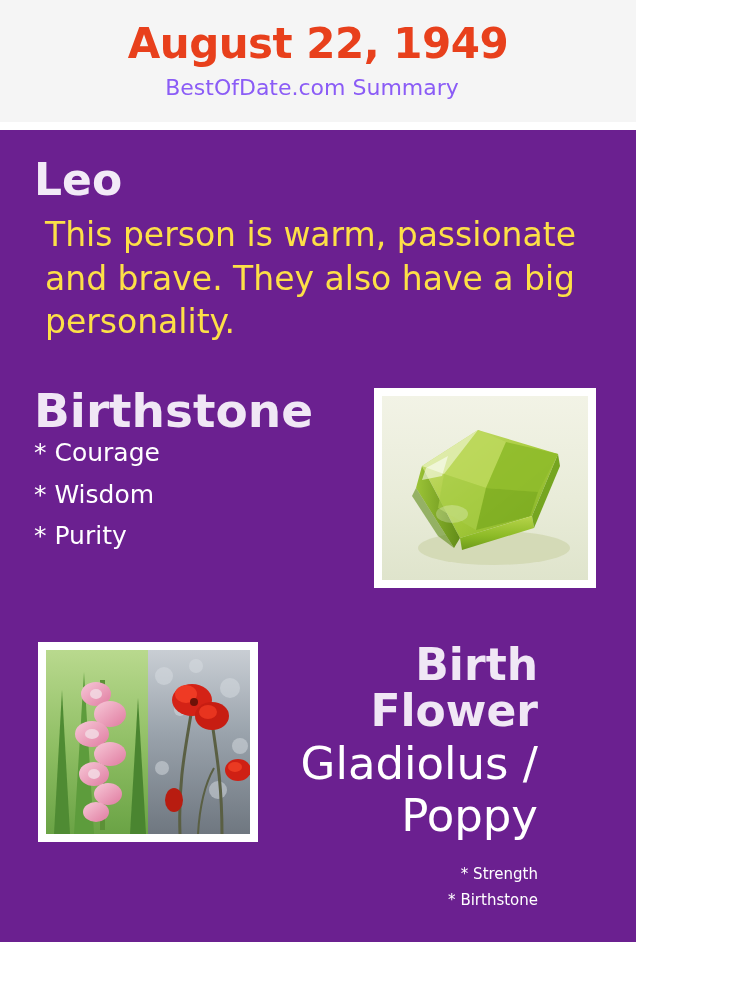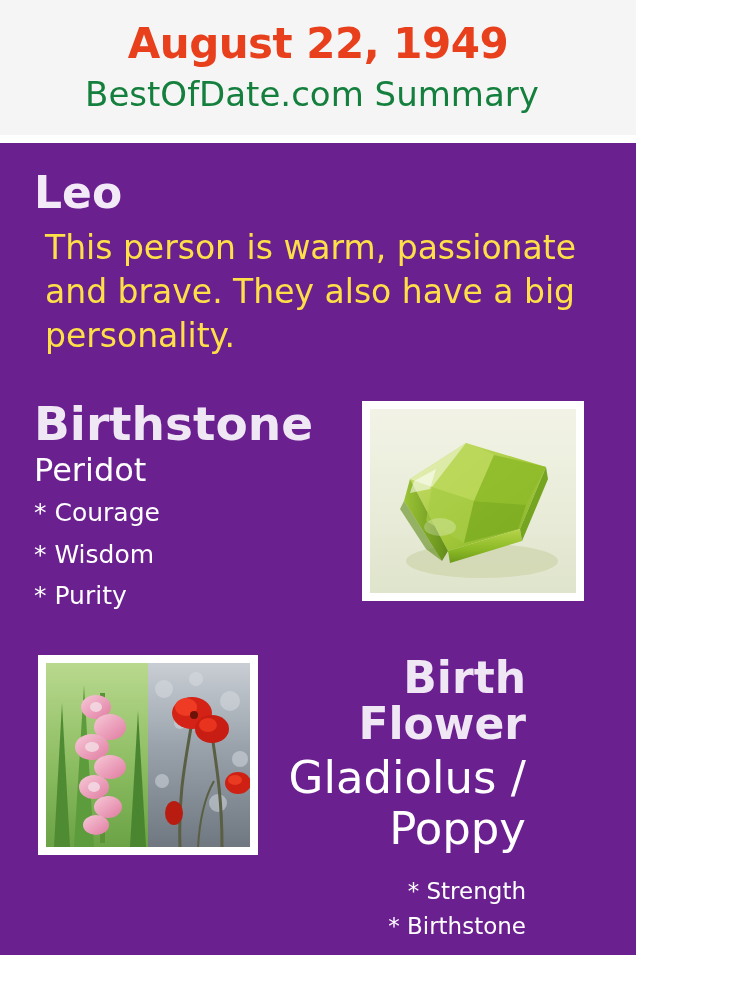--- a/index.html
+++ b/index.html
@@ -29,43 +29,43 @@
   }
   .header-date {
     color: #e8401c;
     font-size: 42px;
     font-weight: bold;
     line-height: 1.05;
     letter-spacing: -0.5px;
     margin: 0 0 10px 0;
   }
   .header-sub {
-    color: #15803d;
-    font-size: 34px;
+    color: #8b5cf6;
+    font-size: 22px;
     line-height: 1.1;
     margin: 0 12px 6px 0;
   }
   .header-note {
     color: #3c4a63;
     font-size: 20px;
     line-height: 1.1;
     margin: 0;
   }
   .divider {
     height: 8px;
     background: #ffffff;
     width: 100%;
   }
   
   .body-panel {
     background: #6b2090;
     width: 100%;
     height: 812px;
     box-sizing: border-box;
-    padding: 28px 44px 0 34px;
+    padding: 28px 32px 0 34px;
     position: relative;
     color: #ffffff;
   }
   .zodiac-name {
     font-size: 44px;
     font-weight: bold;
     color: #f2eaf7;
     margin: 0 0 10px 0;
     line-height: 1.0;
   }
@@ -147,21 +147,21 @@
   }
   .flower-text .section-title {
     font-size: 44px;
   }
   .flower-text .section-value {
     font-size: 45px;
     margin-bottom: 24px;
     text-align: right;
   }
   .flower-text .trait {
-    font-size: 23px;
+    font-size: 15px;
     margin-bottom: 10px;
   }
 </style>
 </head>
 <body>
 
 <div class="page">
 
   <div class="header">
     <div class="header-date">August 22, 1949</div>
@@ -171,21 +171,20 @@
   <div class="divider"></div>
 
   <div class="body-panel">
 
     <div class="zodiac-name">Leo</div>
     <div class="zodiac-desc">This person is warm, passionate and brave. They also have a big personality.</div>
 
     <div class="stone-section">
       <div class="stone-text">
         <div class="section-title">Birthstone</div>
-        <div class="section-value">Peridot</div>
         <div class="trait">* Courage</div>
         <div class="trait">* Wisdom</div>
         <div class="trait">* Purity</div>
       </div>
       <div class="stone-img">
         <svg class="stone-canvas" viewBox="0 0 206 184" preserveAspectRatio="none">
           <defs>
             <linearGradient id="bgGrad" x1="0" y1="0" x2="0" y2="1">
               <stop offset="0%" stop-color="#f2f3e6"></stop>
               <stop offset="55%" stop-color="#e9ecd9"></stop>

